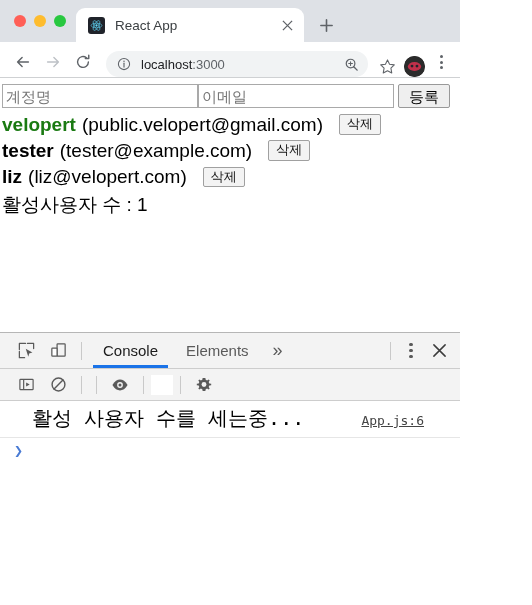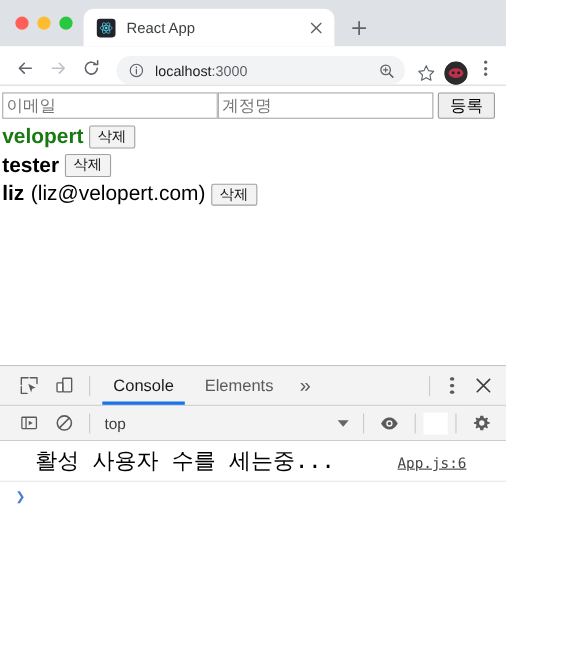--- a/index.html
+++ b/index.html
@@ -203,21 +203,21 @@
     font-size: 19px;
     line-height: 1.32;
     color: #000;
     margin: 0 0 1px 0;
     white-space: nowrap;
   }
   .user-name { font-weight: bold; }
   .user-name.active { color: #1a7a12; }
   .user-email { margin-left: 6px; }
   .btn-delete {
-    margin-left: 5px;
+    margin-left: 16px;
     font-size: 13px;
     font-family: "Liberation Sans", "DejaVu Sans", sans-serif;
     background: #f3f3f3;
     border: 1px solid #a0a0a0;
     color: #111;
     padding: 2px 7px;
     border-radius: 2px;
     line-height: 1.1;
   }
   .active-count {
@@ -494,41 +494,44 @@
     <div class="menu-dots">
       <i></i>
         <i></i>
         <i></i>
     </div>
   </div>
 
   <div class="page">
 
     <div class="form-row">
+      <input id="field-username" type="text" placeholder="계정명" style="">
       <input id="field-email" type="text" placeholder="이메일" style="">
-      <input id="field-username" type="text" placeholder="계정명" style="">
       <button class="btn-register">등록</button>
     </div>
 
     <div>
       <div class="user-row">
         <span class="user-name active">velopert</span>
+        <span class="user-email">(public.velopert@gmail.com)</span>
         <button class="btn-delete">삭제</button>
       </div>
       <div class="user-row">
         <span class="user-name">tester</span>
+        <span class="user-email">(tester@example.com)</span>
         <button class="btn-delete">삭제</button>
       </div>
       <div class="user-row">
         <span class="user-name">liz</span>
         <span class="user-email">(liz@velopert.com)</span>
         <button class="btn-delete">삭제</button>
       </div>
     </div>
 
+    <div class="active-count">활성사용자 수 : 1</div>
   </div>
 
   <div class="devtools">
 
     <div class="dt-tabbar">
       <div class="dt-icon-btn">
         <svg width="19" height="19" viewBox="0 0 20 20" aria-hidden="true">
           <path d="M2.5 2.5 H9 M2.5 2.5 V9 M17.5 2.5 H11 M17.5 2.5 V8 M2.5 17.5 H8 M2.5 17.5 V11" stroke="#5a5a5a" stroke-width="1.3" fill="none" stroke-linecap="round"></path>
           <path d="M9.2 8.2 L16.2 12.1 L12.8 13.1 L11.9 16.6 Z" fill="#5a5a5a"></path>
         </svg>
@@ -568,24 +571,20 @@
         </svg>
       </div>
       <div class="dt-icon-btn">
         <svg width="17" height="17" viewBox="0 0 18 18" aria-hidden="true">
           <circle cx="9" cy="9" r="6.8" stroke="#5a5a5a" stroke-width="1.5" fill="none"></circle>
           <path d="M4.3 13.7 L13.7 4.3" stroke="#5a5a5a" stroke-width="1.5" stroke-linecap="round"></path>
         </svg>
       </div>
       <div class="dt-sep"></div>
 
-      <div class="ctx-select">
-        <span class="ctx-label">top</span>
-        <span class="ctx-caret"></span>
-      </div>
 
       <div class="dt-sep"></div>
       <div class="dt-icon-btn">
         <svg width="18" height="18" viewBox="0 0 20 20" aria-hidden="true">
           <path d="M1.6 10 C4 5.6 7 4 10 4 C13 4 16 5.6 18.4 10 C16 14.4 13 16 10 16 C7 16 4 14.4 1.6 10 Z" fill="#5a5a5a"></path>
           <circle cx="10" cy="10" r="3.2" fill="#f3f3f3"></circle>
           <circle cx="10" cy="10" r="1.7" fill="#5a5a5a"></circle>
         </svg>
       </div>
       <div class="dt-sep"></div>

